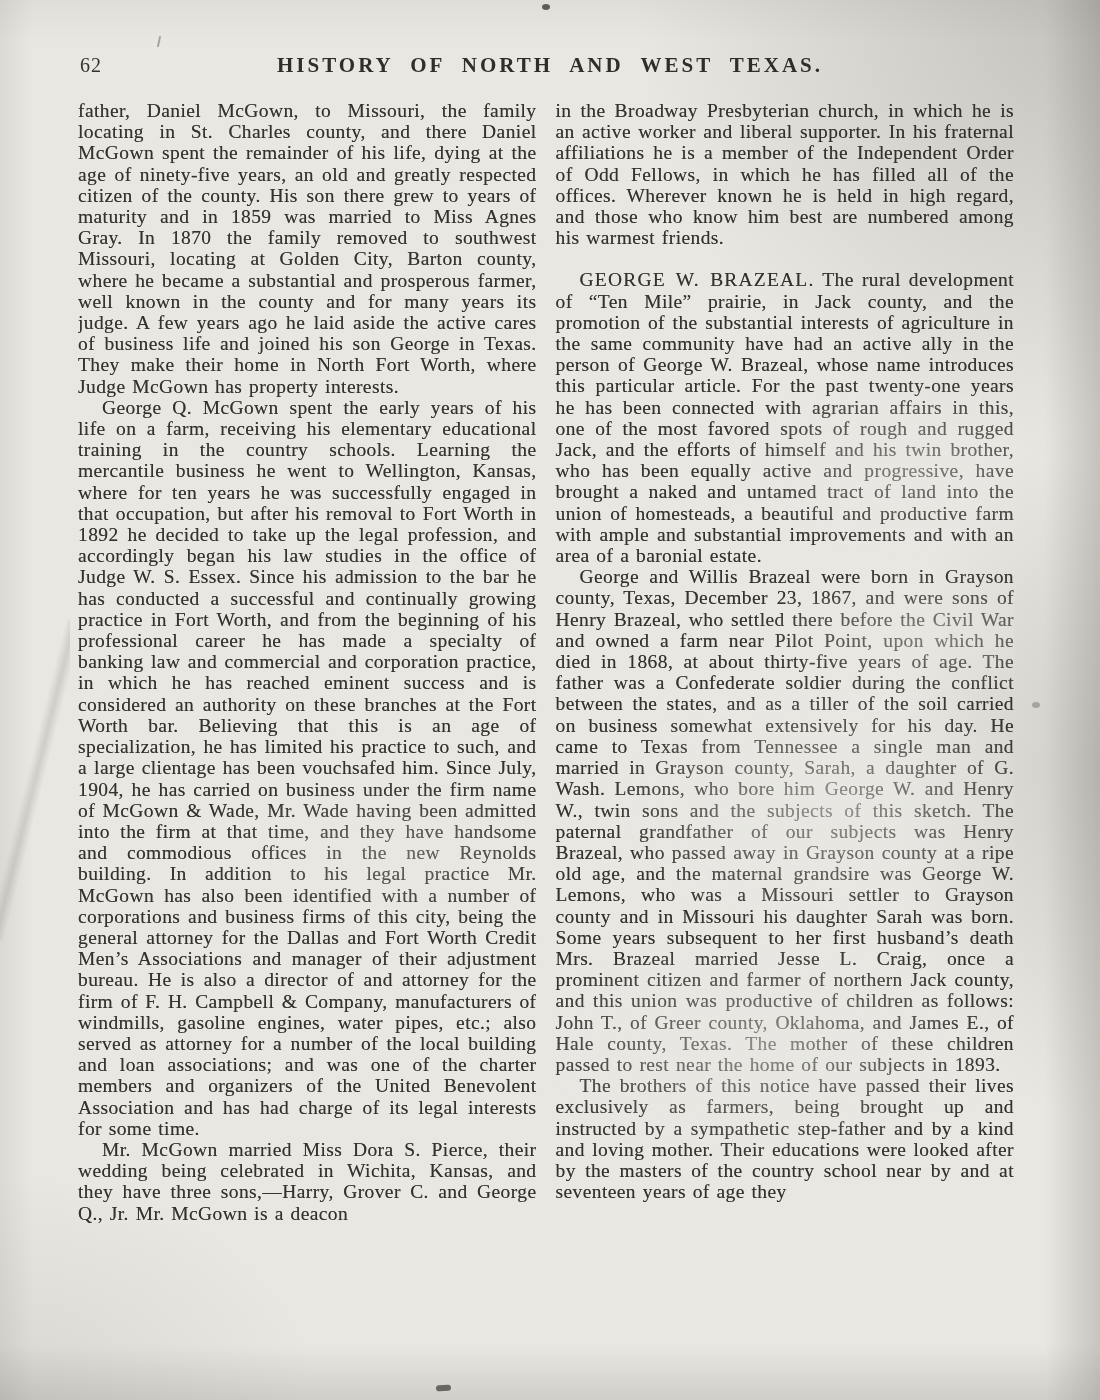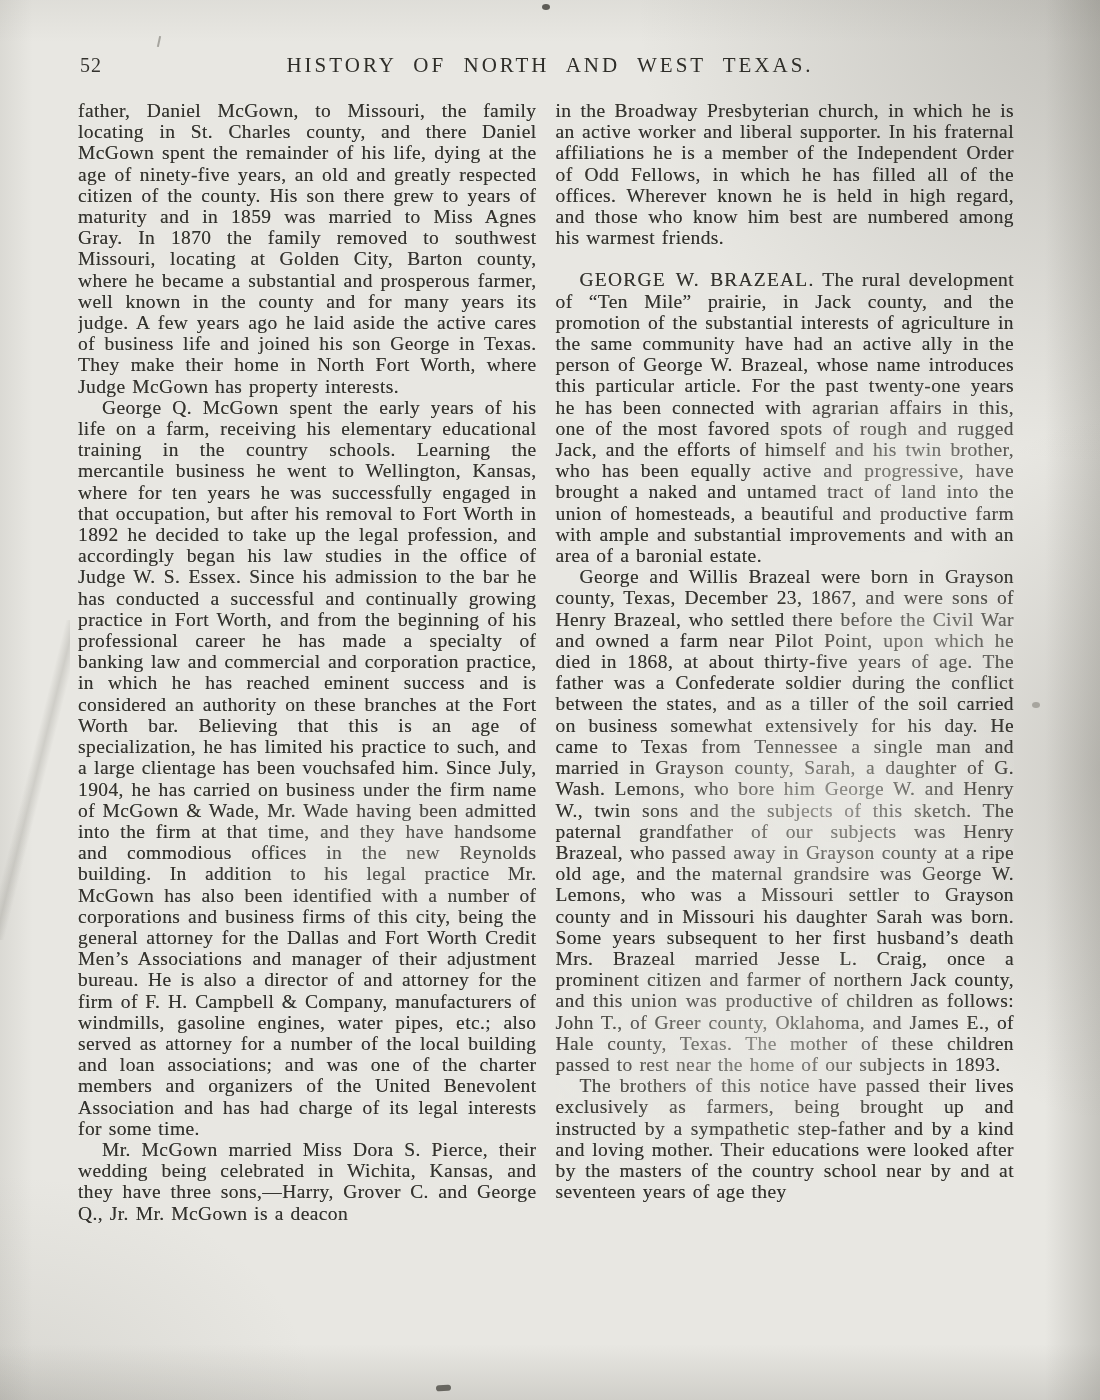--- a/index.html
+++ b/index.html
@@ -45,21 +45,21 @@
     font-size: 20px;
     letter-spacing: 1px;
   }
   .page-title {
     position: absolute;
     left: 0; top: 53px;
     width: 100%;
     margin: 0;
     text-align: center;
     font-size: 21px;
-    font-weight: normal;
+    font-weight: bold;
     letter-spacing: 3px;
     word-spacing: 9px;
     color: #2f2e29;
   }
   .columns {
     position: absolute;
     left: 78px; top: 100px;
     width: 936px;
     height: 1215px;
     display: flex;
@@ -96,21 +96,21 @@
   .fade-left {
     background:
       radial-gradient(ellipse 260px 100px at 70% 62%, rgba(232,231,226,0.30), transparent 75%);
   }
 </style>
 </head>
 <body>
 
 <div class="page">
 
-  <span class="page-number">52</span>
+  <span class="page-number">62</span>
   <h1 class="page-title">HISTORY OF NORTH AND WEST TEXAS.</h1>
 
   <div class="columns">
 
     <div class="column">
       <p class="no-indent">father, Daniel McGown, to Missouri, the family locating in St. Charles county, and there Daniel McGown spent the remainder of his life, dying at the age of ninety-five years, an old and greatly respected citizen of the county. His son there grew to years of maturity and in 1859 was married to Miss Agnes Gray. In 1870 the family removed to southwest Missouri, locating at Golden City, Barton county, where he became a substantial and prosperous farmer, well known in the county and for many years its judge. A few years ago he laid aside the active cares of business life and joined his son George in Texas. They make their home in North Fort Worth, where Judge McGown has property interests.</p>
       <p>George Q. McGown spent the early years of his life on a farm, receiving his elementary educational training in the country schools. Learning the mercantile business he went to Wellington, Kansas, where for ten years he was successfully engaged in that occupation, but after his removal to Fort Worth in 1892 he decided to take up the legal profession, and accordingly began his law studies in the office of Judge W. S. Essex. Since his admission to the bar he has conducted a successful and continually growing practice in Fort Worth, and from the beginning of his professional career he has made a specialty of banking law and commercial and corporation practice, in which he has reached eminent success and is considered an authority on these branches at the Fort Worth bar. Believing that this is an age of specialization, he has limited his practice to such, and a large clientage has been vouchsafed him. Since July, 1904, he has carried on business under the firm name of McGown &amp; Wade, Mr. Wade having been admitted into the firm at that time, and they have handsome and commodious offices in the new Reynolds building. In addition to his legal practice Mr. McGown has also been identified with a number of corporations and business firms of this city, being the general attorney for the Dallas and Fort Worth Credit Men’s Associations and manager of their adjustment bureau. He is also a director of and attorney for the firm of F. H. Campbell &amp; Company, manufacturers of windmills, gasoline engines, water pipes, etc.; also served as attorney for a number of the local building and loan associations; and was one of the charter members and organizers of the United Benevolent Association and has had charge of its legal interests for some time.</p>
       <p>Mr. McGown married Miss Dora S. Pierce, their wedding being celebrated in Wichita, Kansas, and they have three sons,—Harry, Grover C. and George Q., Jr.  Mr. McGown is a deacon</p>
       <div class="fade-overlay fade-left"></div>
     </div>

